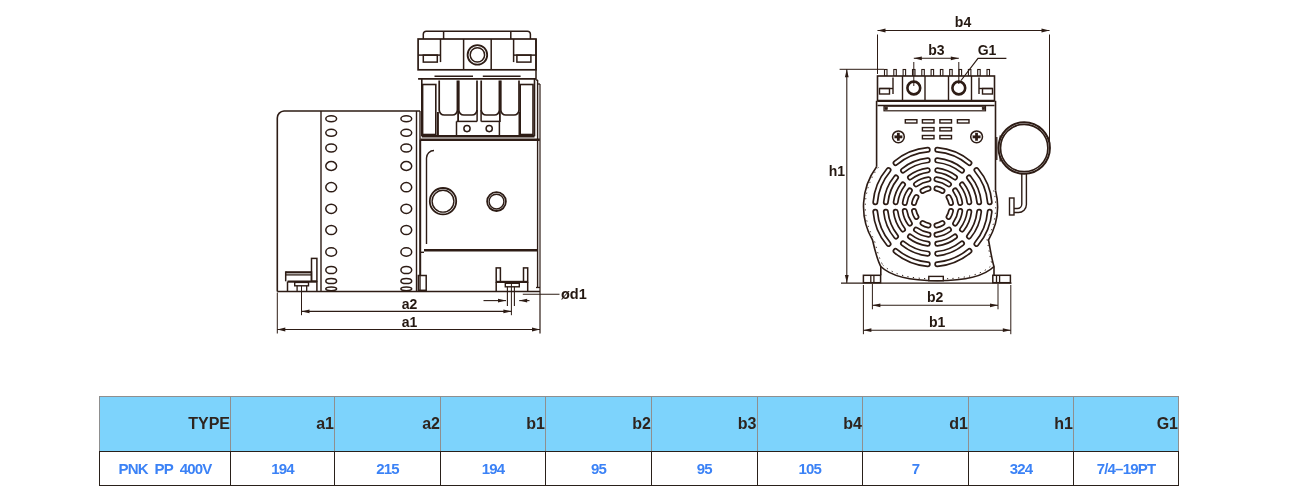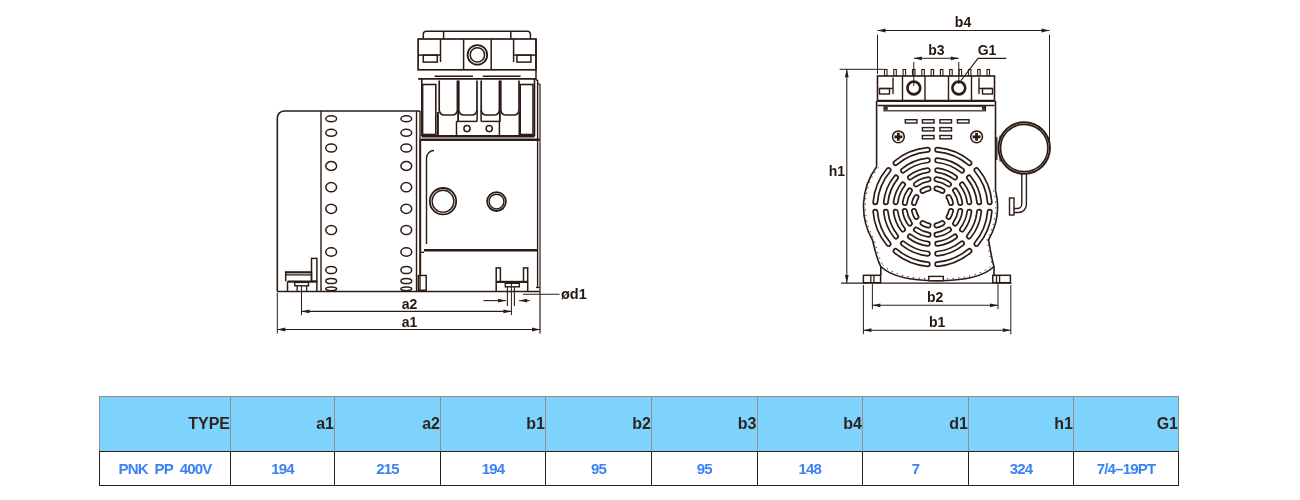--- a/index.html
+++ b/index.html
@@ -333,19 +333,19 @@
           <th>h1</th>
           <th>G1</th>
         </tr>
 <tr>
           <td>PNK&nbsp; PP&nbsp; 400V</td>
           <td>194</td>
           <td>215</td>
           <td>194</td>
           <td>95</td>
           <td>95</td>
-          <td>148</td>
+          <td>105</td>
           <td>7</td>
           <td>324</td>
           <td>7/4–19PT</td>
         </tr>
 </tbody>
     </table>
 </div>
 </body></html>

